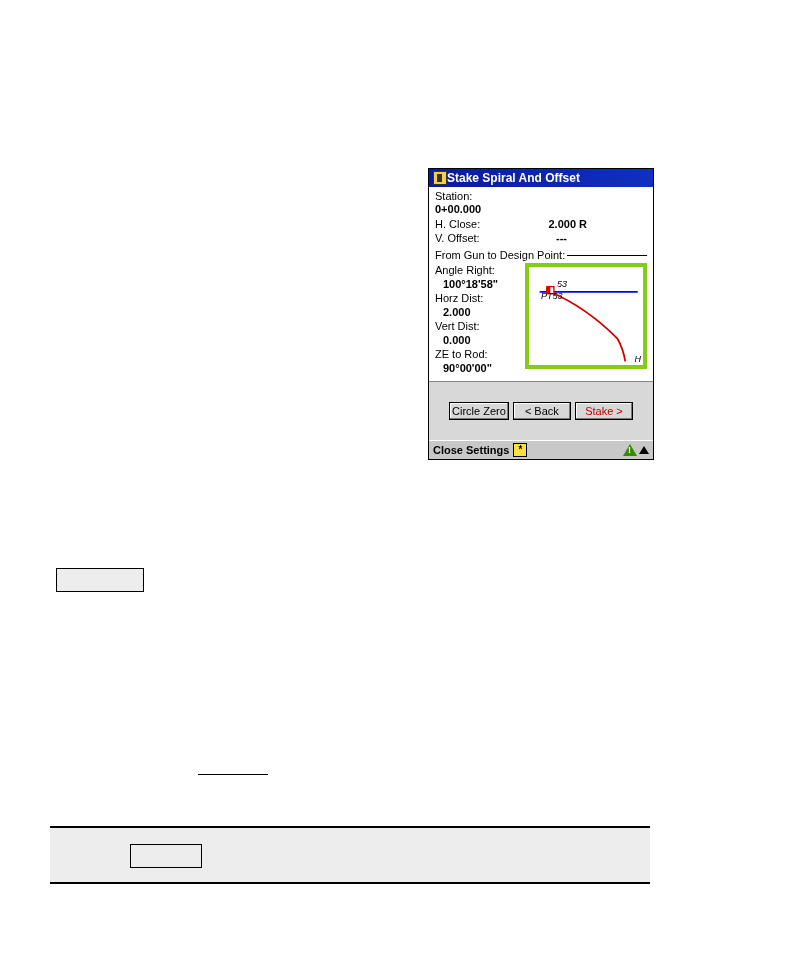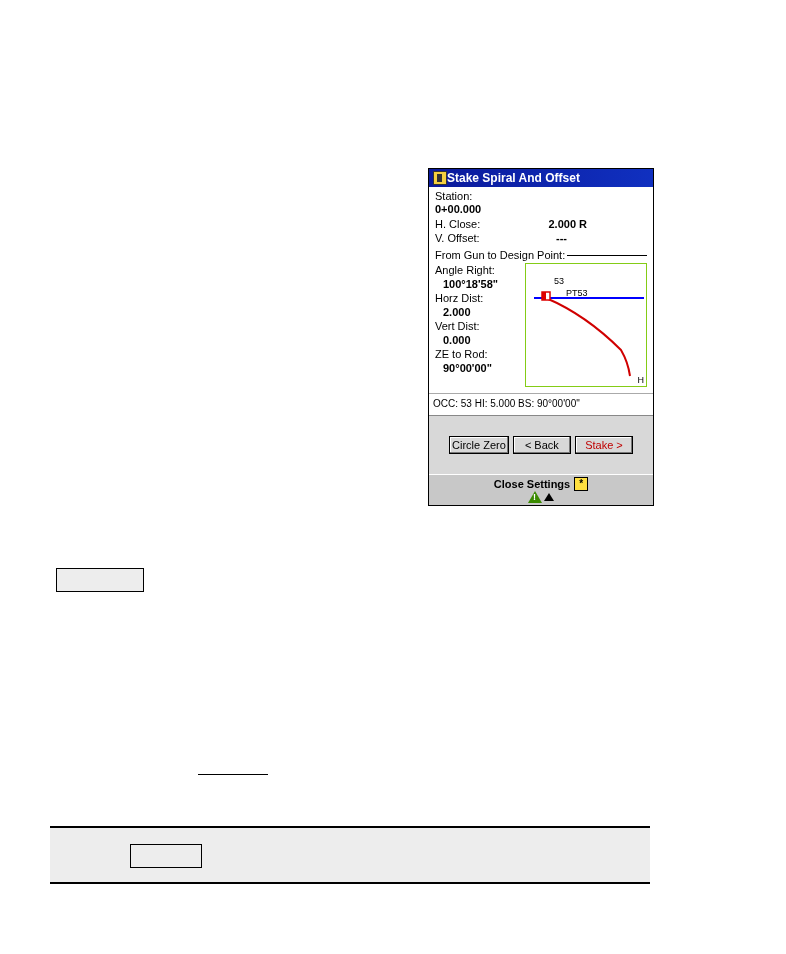--- a/index.html
+++ b/index.html
@@ -64,25 +64,26 @@
     margin-top: 2px;
   }
   .readings {
     flex: 0 0 90px;
     font-size: 11px;
     line-height: 14px;
   }
   .readings .val { font-weight: bold; padding-left: 8px; }
   .plot {
     flex: 1;
-    height: 124px;
-    border: 1px solid #84cc16;
+    height: 106px;
+    border: 4px solid #84cc16;
     background: #fff;
     position: relative;
     overflow: hidden;
+    font-style: italic;
   }
   .plot svg { width: 100%; height: 100%; display: block; }
   .plot .pt-label {
     position: absolute;
     font-size: 9px;
     color: #000;
   }
   .status {
     border-top: 1px solid #aaa;
     font-size: 10px;
@@ -110,21 +111,20 @@
   }
   .winbtn.red { color: #c00000; }
   .footerbar {
     display: flex;
     align-items: center;
     justify-content: space-between;
     background: #c8c8c8;
     border-top: 1px solid #fff;
     padding: 2px 4px;
     font-size: 11px;
-    flex-direction: column;
   }
   .footerbar .left { display:flex; align-items:center; gap:4px; font-weight:bold;}
   .footerbar .star {
     width: 14px; height: 14px;
     background: #ffe040;
     border: 1px solid #000;
     display:flex;align-items:center;justify-content:center;
     font-size:10px;line-height:1;
   }
   .footerbar .right { display:flex; align-items:center; gap:2px;}
@@ -195,29 +195,26 @@
         <div class="val">90°00'00"</div>
       </div>
       <div class="plot">
         <svg viewBox="0 0 120 110">
           <line x1="8" y1="28" x2="118" y2="28" stroke="#0000ff" stroke-width="2"></line>
           <path d="M 20 28 Q 60 45 95 80 Q 102 92 104 106" stroke="#d00000" stroke-width="2" fill="none"></path>
           <rect x="16" y="22" width="8" height="8" fill="#fff" stroke="#d00" stroke-width="1.5"></rect>
           <rect x="16" y="22" width="4" height="8" fill="#d00"></rect>
         </svg>
         <span class="pt-label" style="left:28px; top:12px">53</span>
-        <span class="pt-label" style="left:40px; top:24px">PT53</span>
+        <span class="pt-label" style="left:12px; top:24px">PT53</span>
         <span class="pt-label" style="right:2px; bottom:1px">H</span>
       </div>
     </div>
   </div>
 
-  <div class="status">
-    <span>OCC: 53  HI: 5.000  BS: 90°00'00"</span>
-  </div>
 
   <div class="btnbar">
     <div class="winbtn">Circle Zero</div>
     <div class="winbtn">&lt; Back</div>
     <div class="winbtn red">Stake &gt;</div>
   </div>
 
   <div class="footerbar">
     <div class="left">
       <span>Close Settings</span>

